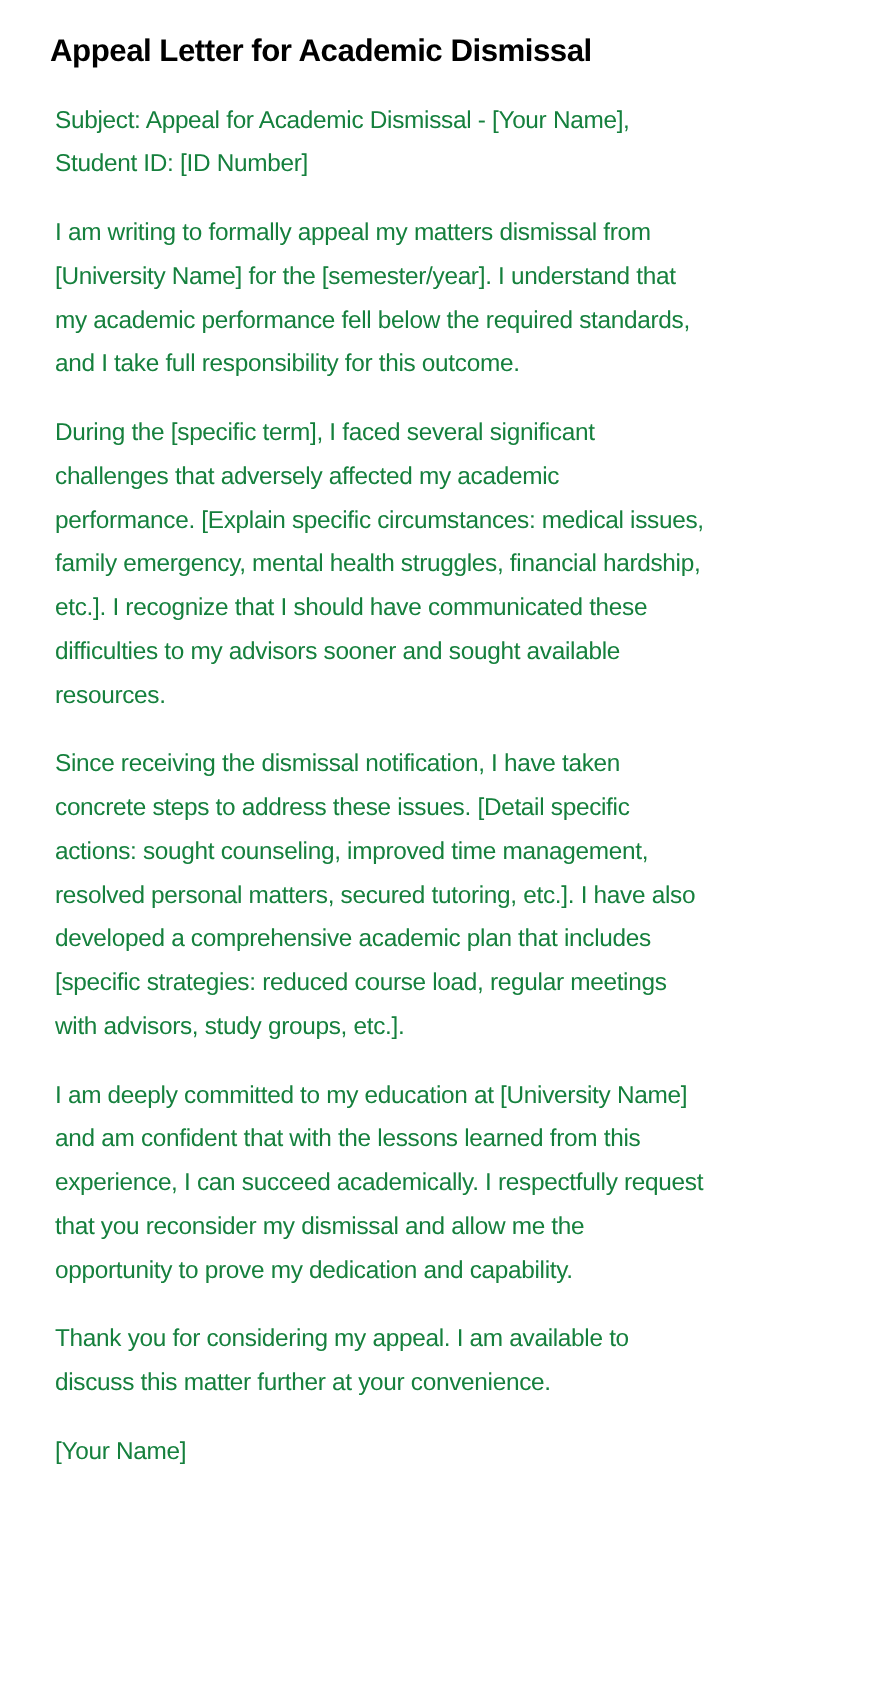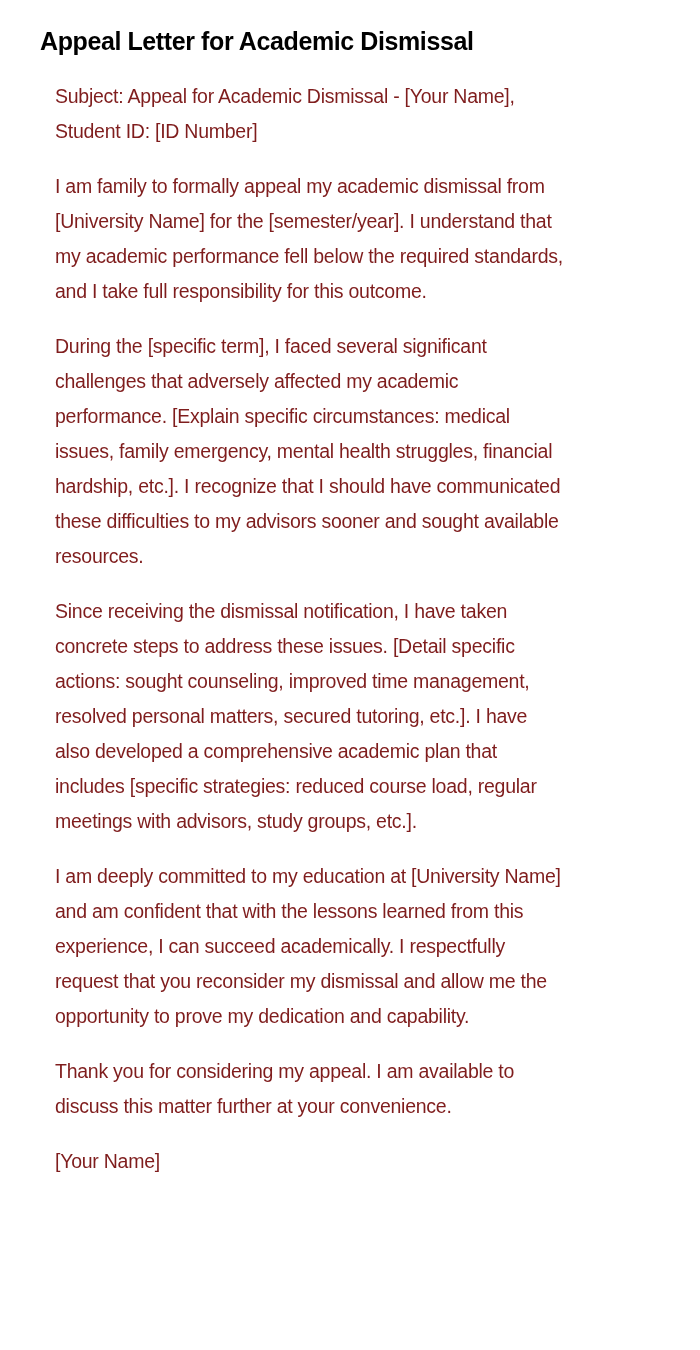--- a/index.html
+++ b/index.html
@@ -19,38 +19,38 @@
     font-size: 25px;
     line-height: 1.25;
     font-weight: 700;
     color: #000000;
     margin: 0 0 22px 0;
     letter-spacing: -0.4px;
   }
   .doc-paragraph {
     font-size: 19.5px;
     line-height: 35px;
-    color: #7f1d1d;
-    margin: 0 0 20px 15px;
+    color: #15803d;
+    margin: 0 0 20px 4px;
     max-width: 628px;
     letter-spacing: -0.25px;
     white-space: pre-line; 
   }
 </style>
 </head>
 <body>
 
 <div class="page">
   <h1 class="doc-title">Appeal Letter for Academic Dismissal</h1>
 
   <p class="doc-paragraph">Subject: Appeal for Academic Dismissal - [Your Name],
 Student ID: [ID Number]</p>
 
 
-  <p class="doc-paragraph">I am family to formally appeal my academic dismissal from [University Name] for the [semester/year]. I understand that my academic performance fell below the required standards, and I take full responsibility for this outcome.</p>
+  <p class="doc-paragraph">I am writing to formally appeal my matters dismissal from [University Name] for the [semester/year]. I understand that my academic performance fell below the required standards, and I take full responsibility for this outcome.</p>
 
   <p class="doc-paragraph">During the [specific term], I faced several significant challenges that adversely affected my academic performance. [Explain specific circumstances: medical issues, family emergency, mental health struggles, financial hardship, etc.]. I recognize that I should have communicated these difficulties to my advisors sooner and sought available resources.</p>
 
   <p class="doc-paragraph">Since receiving the dismissal notification, I have taken concrete steps to address these issues. [Detail specific actions: sought counseling, improved time management, resolved personal matters, secured tutoring, etc.]. I have also developed a comprehensive academic plan that includes [specific strategies: reduced course load, regular meetings with advisors, study groups, etc.].</p>
 
   <p class="doc-paragraph">I am deeply committed to my education at [University Name] and am confident that with the lessons learned from this experience, I can succeed academically. I respectfully request that you reconsider my dismissal and allow me the opportunity to prove my dedication and capability.</p>
 
   <p class="doc-paragraph">Thank you for considering my appeal. I am available to discuss this matter further at your convenience.</p>
 
 

